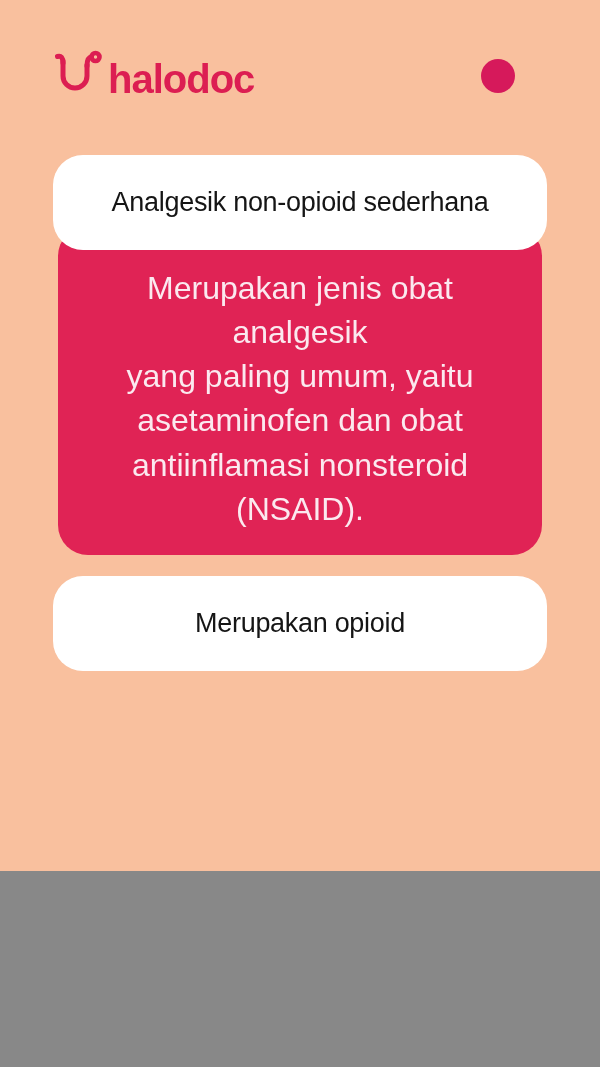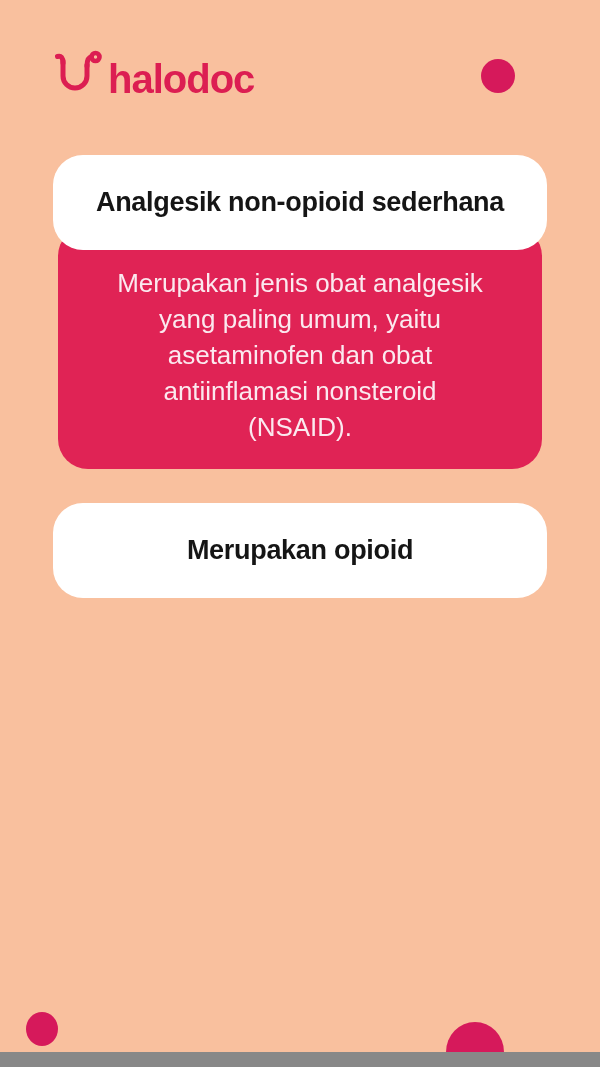--- a/index.html
+++ b/index.html
@@ -8,21 +8,21 @@
     --header-bg:#FFFFFF;
     --title-text:#151515;
     --body-text:#FBE9EF;
     --accent:#D6195B;
     --logo:#DC1E52;
   }
   *{margin:0;padding:0;box-sizing:border-box;}
   html,body{background:#888;}
   .page{
     position:relative;
-    width:600px;height:1052px;
+    width:600px;height:871px;
     margin:0 auto;
     background:var(--background);
     overflow:hidden;
     font-family:"Liberation Sans", sans-serif;
   }
   
   .brand-row{
     position:absolute;top:44px;left:54px;
     display:flex;align-items:flex-end;gap:6px;height:52px;
   }
@@ -42,32 +42,32 @@
     display:flex;flex-direction:column;gap:21px;
   }
   .card{position:relative;}
   .card-header{
     position:relative;z-index:2;
     background:var(--header-bg);
     border-radius:30px;height:95px;
     display:flex;align-items:center;justify-content:center;
   }
   .card-title{
-    font-size:27px;font-weight:700;
+    font-size:27px;font-weight:400;
     letter-spacing:-0.3px;color:var(--title-text);
     text-align:center;
   }
   .card-body{
     position:relative;z-index:1;
-    margin:-24px 5px 13px;
+    margin:-24px 5px 0;
     background:var(--card-pink);
     border-radius:30px;
     padding:40px 22px 24px;
     color:var(--body-text);
-    font-size:26px;line-height:1.38;
+    font-size:32px;line-height:1.38;
     text-align:center;
     white-space:pre-line;
   }
 </style>
 </head>
 <body>
 
 <div class="page">
 
   <div class="brand-row">

